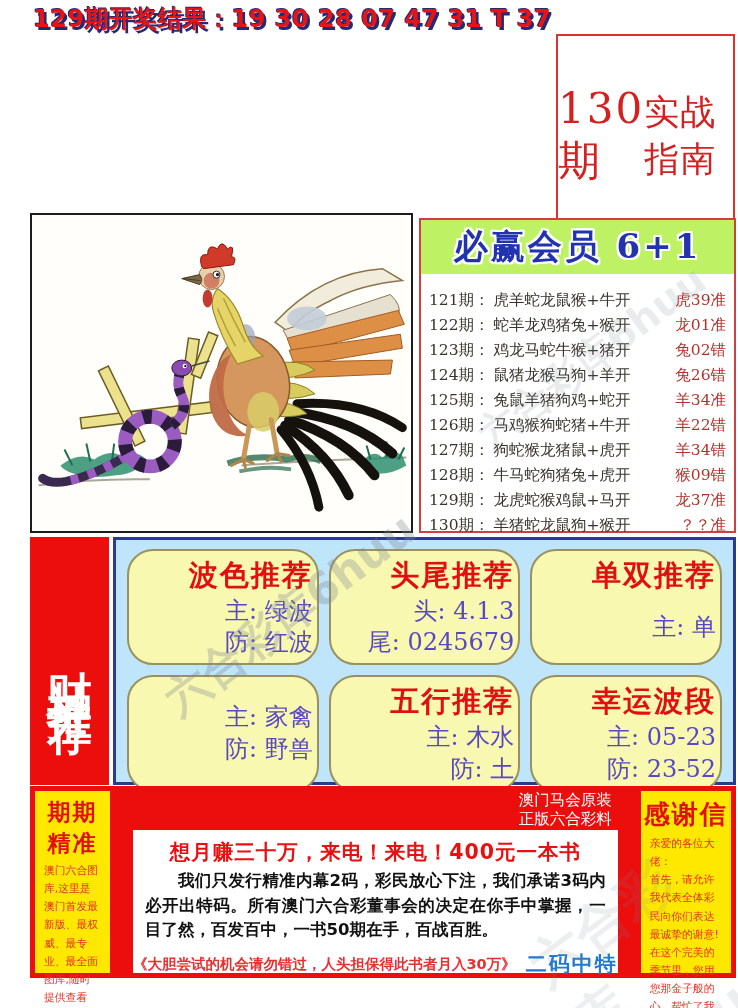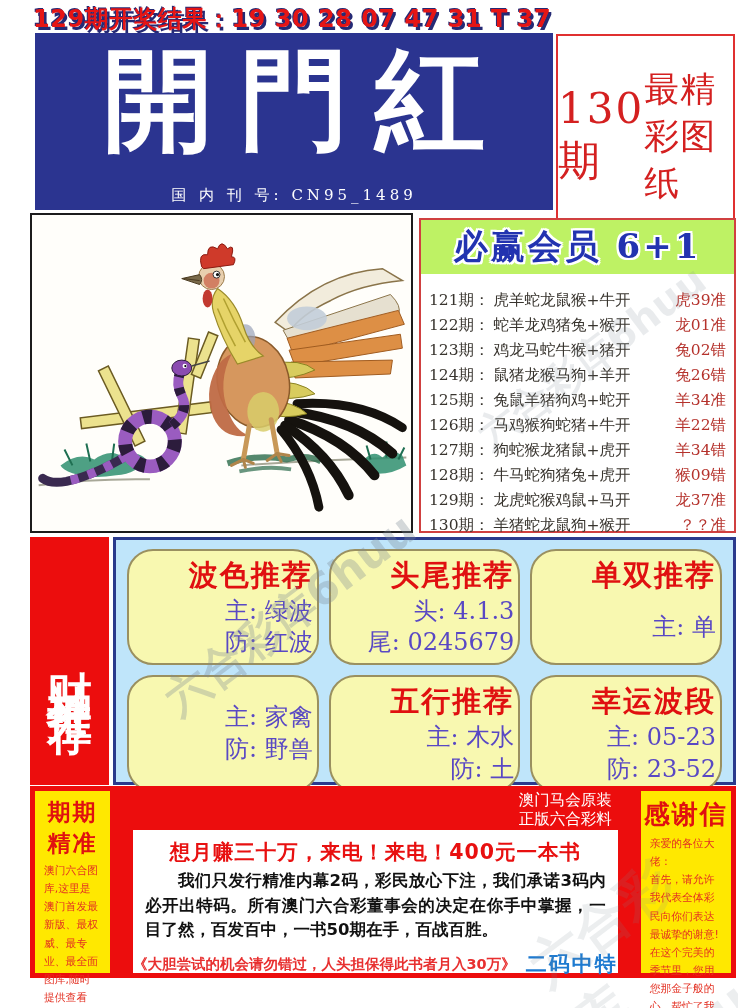--- a/index.html
+++ b/index.html
@@ -83,28 +83,24 @@
   .wm2{left:455px;top:330px;font-size:40px;opacity:.16;}
   .wm3{left:560px;top:870px;font-size:54px;opacity:.14;}
 </style>
 </head>
 <body>
 
 <div id="page">
 
   <div class="top-banner">129期开奖结果：19 30 28 07 47 31 T 37</div>
 
-  <div class="masthead">
-    <div class="masthead-title">開門紅</div>
-    <div class="pub-no">国 内 刊 号: CN95_1489</div>
-  </div>
 
   <div class="issue-box">
     <div class="issue-no">130期</div>
-    <div class="issue-sub">最精彩图纸</div>
+    <div class="issue-sub">实战指南</div>
   </div>
 
   <div class="image-box">
     <svg viewBox="0 0 380 318">
 
       <path d="M6 272 Q60 265 118 266" stroke="#a8a898" stroke-width="2" fill="none"></path>
       <path d="M210 252 Q290 246 376 244" stroke="#a8a898" stroke-width="2" fill="none"></path>
 
       <g stroke="#6b5b22" stroke-width="1.5" fill="#ece28e">
         <rect x="48" y="196" width="132" height="11" transform="rotate(-7 114 201)"></rect>

